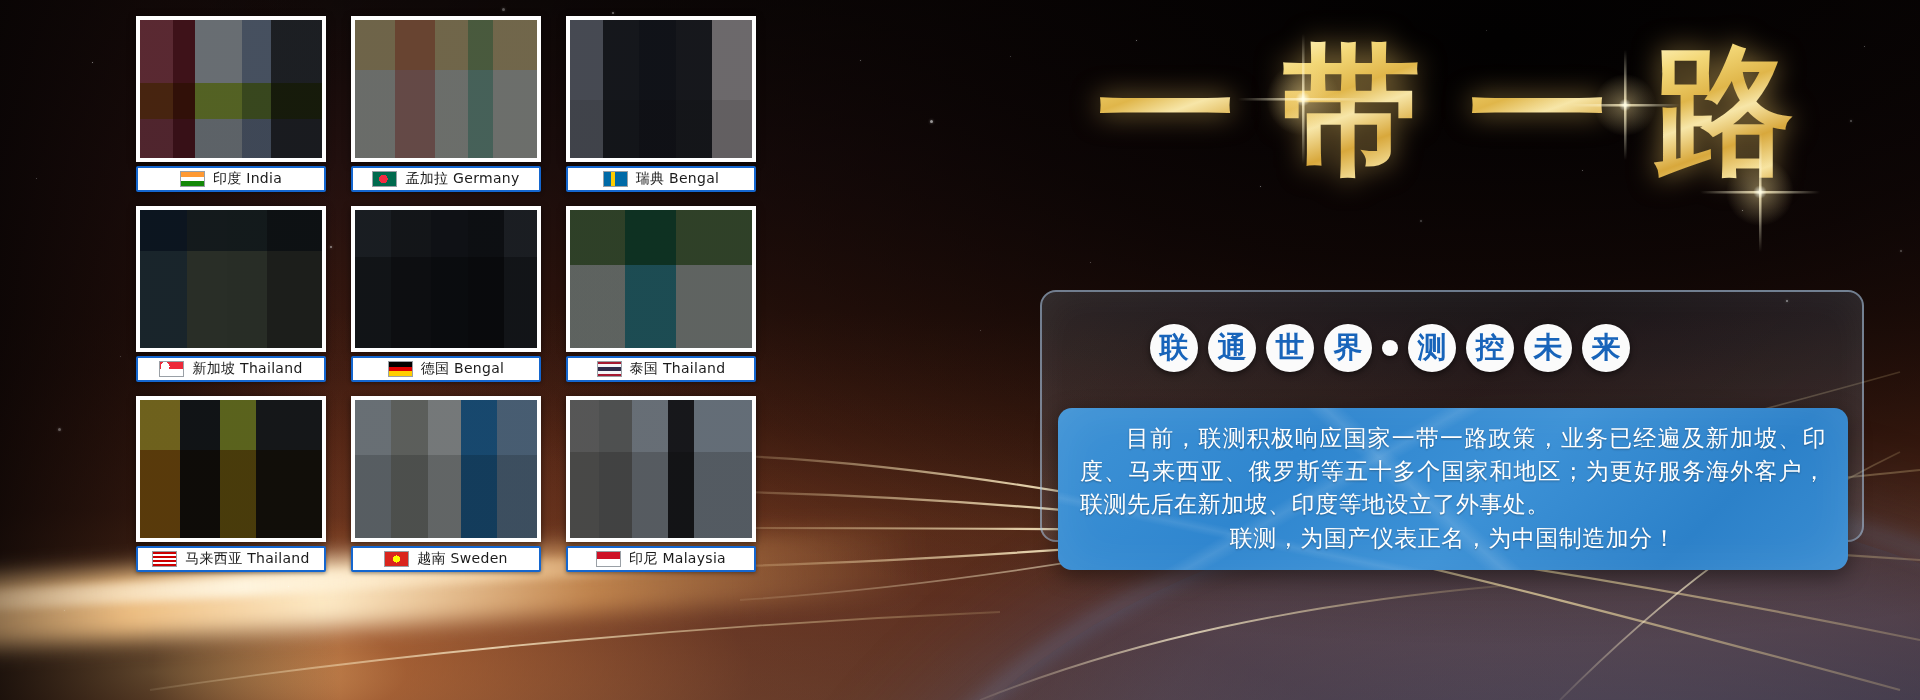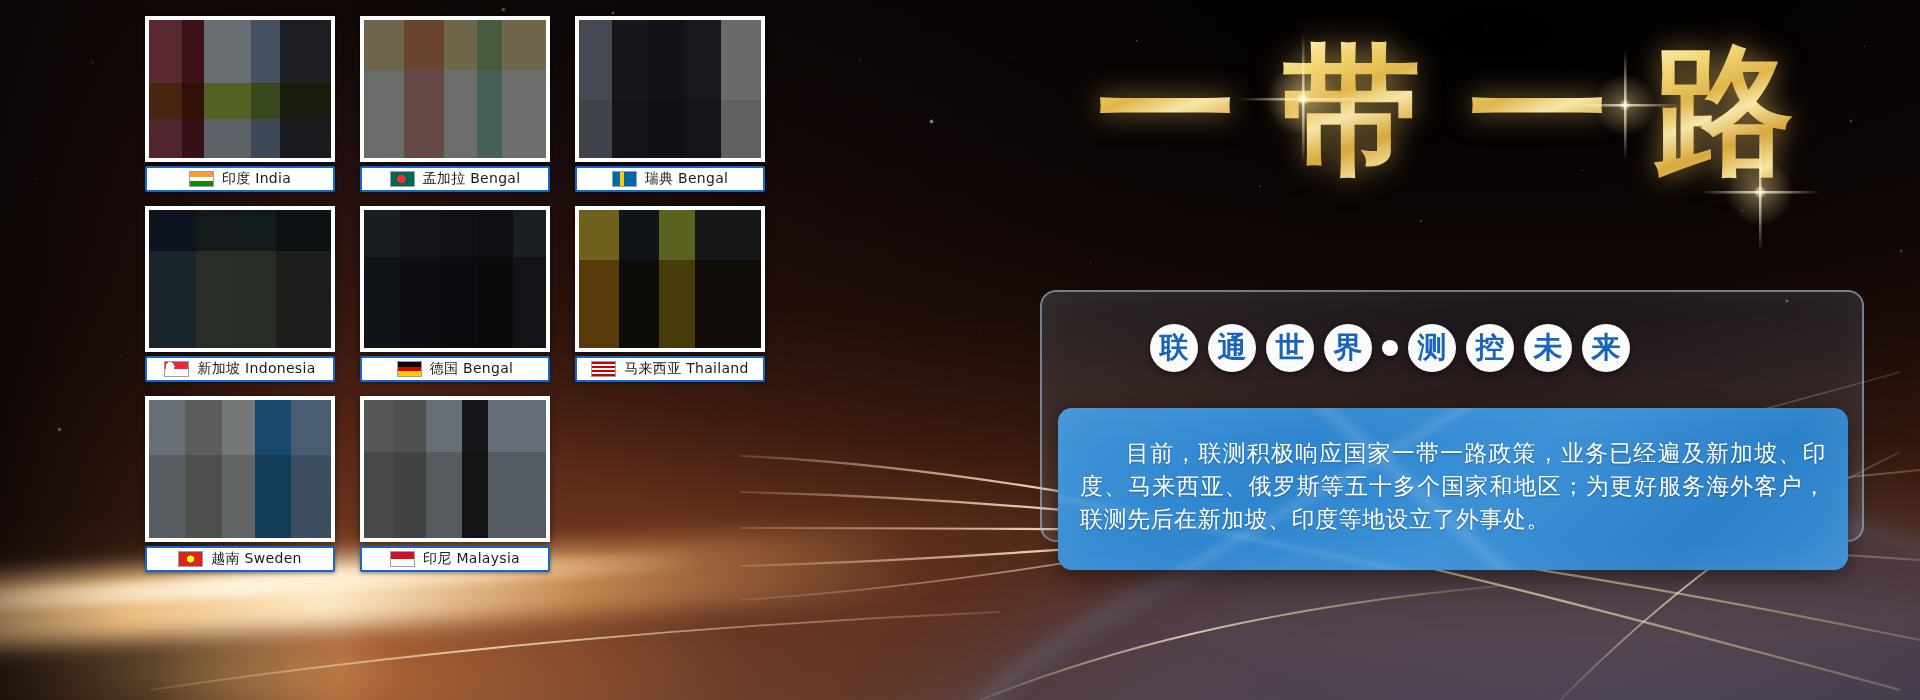--- a/index.html
+++ b/index.html
@@ -39,21 +39,21 @@
 
   
   .stars{position:absolute;inset:0;opacity:.85;}
   .stars i{position:absolute;display:block;width:2px;height:2px;border-radius:50%;
     background:rgba(255,255,255,0.75);box-shadow:0 0 3px rgba(255,255,255,0.5);}
 
   
   .routes{position:absolute;inset:0;}
 
   
-  .grid{position:absolute;left:145px;top:16px;width:508px;height:568px;
+  .grid{position:absolute;left:136px;top:16px;width:508px;height:568px;
     display:grid;grid-template-columns:190px 190px 190px;grid-template-rows:178px 178px 178px;
     column-gap:25px;row-gap:12px;}
   .cell{position:relative;}
   .photo{position:relative;width:190px;height:146px;background:#fff;padding:4px;box-sizing:border-box;
     box-shadow:0 2px 7px rgba(0,0,0,0.55);}
   .photo-inner{position:relative;width:100%;height:100%;overflow:hidden;background:#8a8d90;}
   .cap{position:absolute;left:0;top:150px;width:190px;height:26px;box-sizing:border-box;
     background:#fff;border:2px solid #1466cf;border-radius:2px;
     display:flex;align-items:center;justify-content:center;gap:8px;
     box-shadow:0 1px 4px rgba(0,0,0,0.45);}
@@ -95,21 +95,21 @@
     background:linear-gradient(135deg,#3f93d6 0%,#2f86cf 30%,#3c91d6 55%,#2c81c9 80%,#3a8dd2 100%);
     box-shadow:0 6px 22px rgba(0,0,0,0.45), inset 0 0 50px rgba(255,255,255,0.08);
     overflow:hidden;padding:14px 22px 10px 22px;box-sizing:border-box;}
   .panel-blue::before{content:"";position:absolute;inset:0;
     background:
       linear-gradient(42deg, rgba(255,255,255,0) 44%, rgba(255,255,255,0.12) 46%, rgba(255,255,255,0) 48%),
       linear-gradient(-30deg, rgba(255,255,255,0) 60%, rgba(255,255,255,0.10) 62%, rgba(255,255,255,0) 64%),
       linear-gradient(12deg, rgba(255,255,255,0) 20%, rgba(255,255,255,0.09) 22%, rgba(255,255,255,0) 24%);}
   .body-text{position:relative;font-family:"DejaVu Sans","Liberation Sans",sans-serif;
     color:#fff;font-size:23px;line-height:33px;letter-spacing:.5px;text-align:justify;
-    text-shadow:0 1px 2px rgba(0,0,0,0.30);margin-top:15px;}
+    text-shadow:0 1px 2px rgba(0,0,0,0.30);}
   .body-text .p1{text-indent:46px;}
   .body-text .p2{text-align:center;margin-top:1px;}
 </style>
 </head>
 <body>
 
 <div class="stage">
 
   <div class="bg-base"></div>
   <div class="earth"></div>
@@ -197,48 +197,57 @@
           <span class="flag" style="background: linear-gradient(rgb(255, 153, 51) 0px, rgb(255, 153, 51) 33.3%, rgb(255, 255, 255) 33.3%, rgb(255, 255, 255) 66.6%, rgb(19, 136, 8) 66.6%, rgb(19, 136, 8) 100%);"></span>
           <span class="cap-txt">印度 India</span>
         </div>
       </div>
       <div class="cell">
         <div class="photo">
           <div class="photo-inner" style="background-image: linear-gradient(rgb(216, 192, 138) 0px, rgb(216, 192, 138) 36%, rgb(207, 207, 198) 36%, rgb(207, 207, 198) 100%), linear-gradient(90deg, rgb(241, 241, 239) 0px, rgb(241, 241, 239) 22%, rgb(227, 163, 160) 22%, rgb(227, 163, 160) 44%, rgb(244, 244, 242) 44%, rgb(244, 244, 242) 62%, rgb(159, 215, 201) 62%, rgb(159, 215, 201) 76%, rgb(246, 246, 244) 76%, rgb(246, 246, 244) 100%); background-blend-mode: multiply;"></div>
         </div>
         <div class="cap">
           <span class="flag" style="background: radial-gradient(circle at 45% 50%, rgb(244, 42, 65) 0px, rgb(244, 42, 65) 30%, rgba(0, 0, 0, 0) 30%), rgb(0, 106, 78);"></span>
-          <span class="cap-txt">孟加拉 Bengal</span>
+          <span class="cap-txt">孟加拉 Germany</span>
         </div>
       </div>
       <div class="cell">
         <div class="photo">
           <div class="photo-inner" style="background-image: linear-gradient(rgb(232, 228, 224) 0px, rgb(232, 228, 224) 58%, rgb(211, 207, 203) 58%, rgb(211, 207, 203) 100%), linear-gradient(90deg, rgb(142, 149, 165) 0px, rgb(142, 149, 165) 18%, rgb(43, 47, 56) 18%, rgb(43, 47, 56) 38%, rgb(34, 37, 48) 38%, rgb(34, 37, 48) 58%, rgb(45, 48, 57) 58%, rgb(45, 48, 57) 78%, rgb(220, 212, 216) 78%, rgb(220, 212, 216) 100%); background-blend-mode: multiply;"></div>
         </div>
         <div class="cap">
           <span class="flag" style="background: linear-gradient(90deg, rgb(0, 106, 167) 0px, rgb(0, 106, 167) 30%, rgb(254, 204, 0) 30%, rgb(254, 204, 0) 46%, rgb(0, 106, 167) 46%, rgb(0, 106, 167) 100%), linear-gradient(rgb(0, 106, 167) 0px, rgb(0, 106, 167) 38%, rgb(254, 204, 0) 38%, rgb(254, 204, 0) 60%, rgb(0, 106, 167) 60%, rgb(0, 106, 167) 100%);"></span>
           <span class="cap-txt">瑞典 Bengal</span>
         </div>
       </div>
       <div class="cell">
         <div class="photo">
           <div class="photo-inner" style="background-image: linear-gradient(rgb(45, 60, 77) 0px, rgb(45, 60, 77) 30%, rgb(94, 106, 106) 30%, rgb(94, 106, 106) 100%), linear-gradient(90deg, rgb(126, 159, 184) 0px, rgb(126, 159, 184) 26%, rgb(205, 201, 165) 26%, rgb(205, 201, 165) 48%, rgb(201, 197, 162) 48%, rgb(201, 197, 162) 70%, rgb(140, 130, 114) 70%, rgb(140, 130, 114) 100%); background-blend-mode: multiply;"></div>
         </div>
         <div class="cap">
           <span class="flag" style="background: radial-gradient(circle at 22% 32%, rgb(255, 255, 255) 0px, rgb(255, 255, 255) 22%, rgba(0, 0, 0, 0) 22%), linear-gradient(rgb(237, 41, 57) 0px, rgb(237, 41, 57) 50%, rgb(255, 255, 255) 50%, rgb(255, 255, 255) 100%);"></span>
-          <span class="cap-txt">新加坡 Indonesia</span>
+          <span class="cap-txt">新加坡 Thailand</span>
         </div>
       </div>
       <div class="cell">
         <div class="photo">
           <div class="photo-inner" style="background-image: linear-gradient(rgb(207, 212, 214) 0px, rgb(207, 212, 214) 34%, rgb(140, 146, 148) 34%, rgb(140, 146, 148) 100%), linear-gradient(90deg, rgb(58, 63, 70) 0px, rgb(58, 63, 70) 20%, rgb(42, 45, 52) 20%, rgb(42, 45, 52) 42%, rgb(35, 38, 44) 42%, rgb(35, 38, 44) 62%, rgb(30, 32, 38) 62%, rgb(30, 32, 38) 82%, rgb(60, 64, 72) 82%, rgb(60, 64, 72) 100%); background-blend-mode: multiply;"></div>
         </div>
         <div class="cap">
           <span class="flag" style="background: linear-gradient(rgb(0, 0, 0) 0px, rgb(0, 0, 0) 33.3%, rgb(221, 0, 0) 33.3%, rgb(221, 0, 0) 66.6%, rgb(255, 206, 0) 66.6%, rgb(255, 206, 0) 100%);"></span>
           <span class="cap-txt">德国 Bengal</span>
+        </div>
+      </div>
+      <div class="cell">
+        <div class="photo">
+          <div class="photo-inner" style="background-image: linear-gradient(rgb(91, 122, 74) 0px, rgb(91, 122, 74) 40%, rgb(185, 189, 180) 40%, rgb(185, 189, 180) 100%), linear-gradient(90deg, rgb(239, 241, 240) 0px, rgb(239, 241, 240) 30%, rgb(73, 184, 207) 30%, rgb(73, 184, 207) 58%, rgb(242, 243, 242) 58%, rgb(242, 243, 242) 100%); background-blend-mode: multiply;"></div>
+        </div>
+        <div class="cap">
+          <span class="flag" style="background: linear-gradient(rgb(165, 25, 49) 0px, rgb(165, 25, 49) 17%, rgb(244, 245, 248) 17%, rgb(244, 245, 248) 33%, rgb(45, 42, 74) 33%, rgb(45, 42, 74) 67%, rgb(244, 245, 248) 67%, rgb(244, 245, 248) 83%, rgb(165, 25, 49) 83%, rgb(165, 25, 49) 100%);"></span>
+          <span class="cap-txt">泰国 Thailand</span>
         </div>
       </div>
       <div class="cell">
         <div class="photo">
           <div class="photo-inner" style="background-image: linear-gradient(rgb(230, 231, 227) 0px, rgb(230, 231, 227) 36%, rgb(185, 139, 83) 36%, rgb(185, 139, 83) 100%), linear-gradient(90deg, rgb(226, 194, 58) 0px, rgb(226, 194, 58) 22%, rgb(35, 39, 44) 22%, rgb(35, 39, 44) 44%, rgb(185, 196, 58) 44%, rgb(185, 196, 58) 64%, rgb(42, 45, 50) 64%, rgb(42, 45, 50) 100%); background-blend-mode: multiply;"></div>
         </div>
         <div class="cap">
           <span class="flag" style="background: repeating-linear-gradient(rgb(204, 0, 1) 0px, rgb(204, 0, 1) 14.28%, rgb(255, 255, 255) 14.28%, rgb(255, 255, 255) 28.56%), linear-gradient(rgb(1, 0, 102) 0px, rgb(1, 0, 102) 57%, rgba(0, 0, 0, 0) 57%);"></span>
           <span class="cap-txt">马来西亚 Thailand</span>
         </div>
@@ -283,16 +292,17 @@
       <div class="sl-dot"></div>
       <div class="sl-ch">测</div>
       <div class="sl-ch">控</div>
       <div class="sl-ch">未</div>
       <div class="sl-ch">来</div>
     </div>
 
   <div class="panel-blue">
     <div class="body-text">
       <div class="p1">目前，联测积极响应国家一带一路政策，业务已经遍及新加坡、印度、马来西亚、俄罗斯等五十多个国家和地区；为更好服务海外客户，联测先后在新加坡、印度等地设立了外事处。</div>
+      <div class="p2">联测，为国产仪表正名，为中国制造加分！</div>
     </div>
   </div>
 
 </div>
 
 </body></html>

